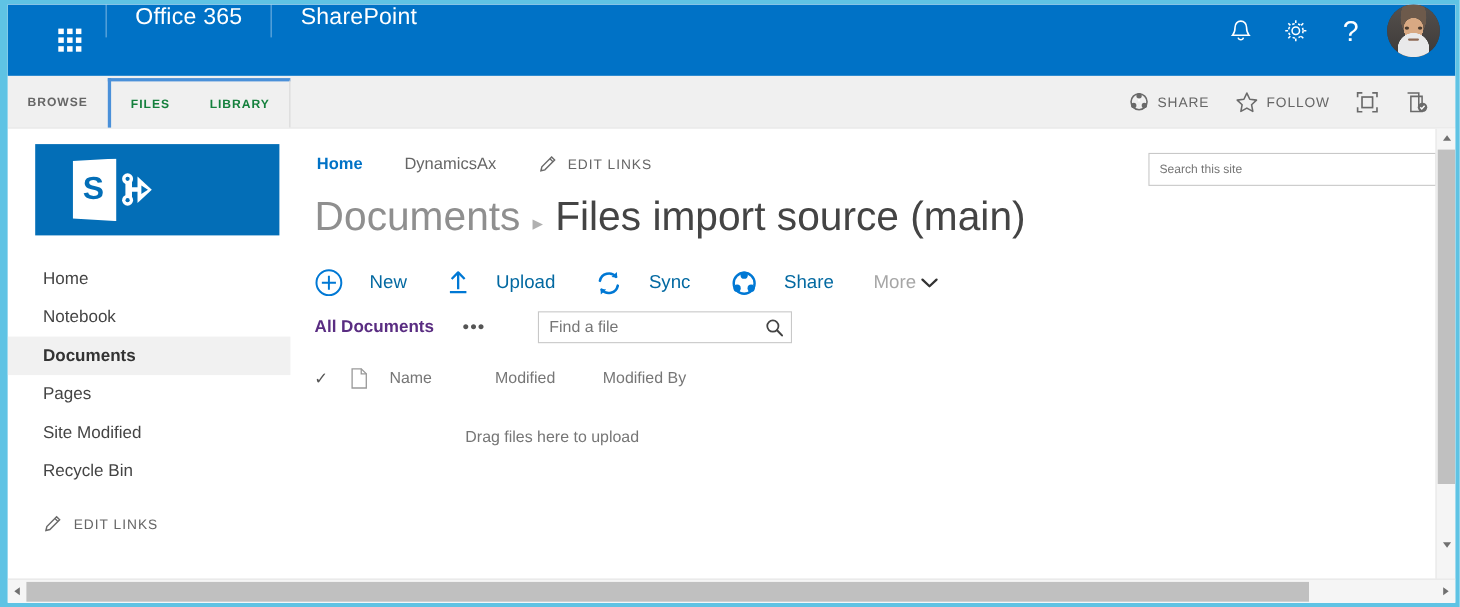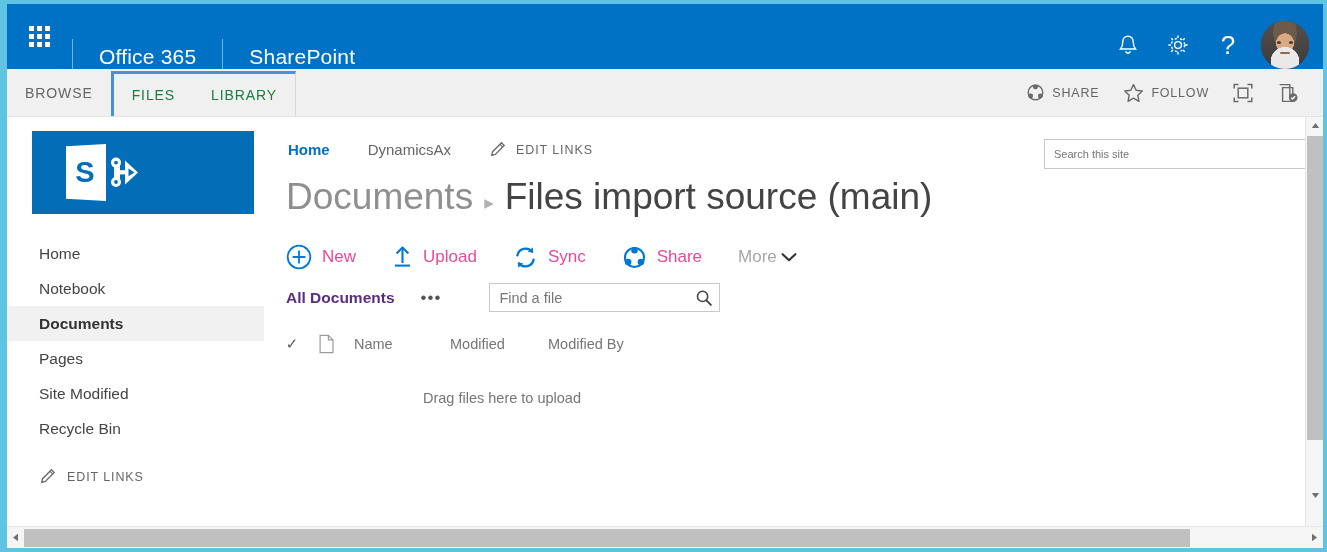--- a/index.html
+++ b/index.html
@@ -23,21 +23,21 @@
     width: 100%; height: 100%;
     background: #ffffff;
     overflow: hidden;
   }
 
   
   .suitebar {
     position: absolute; left: 0; top: 0;
     width: 100%; height: 65px;
     background: #0072c6;
-    display: flex; align-items: flex-end;
+    display: flex; align-items: flex-start; padding-left: 24px;
   }
   .waffle {
     width: 65px; height: 65px;
     display: flex; align-items: center; justify-content: center;
     cursor: pointer;
   }
   .waffle-grid {
     display: grid;
     grid-template-columns: repeat(3, 5px);
     grid-template-rows: repeat(3, 5px);
@@ -91,23 +91,24 @@
   .ribbon {
     position: absolute; left: 0; top: 65px;
     width: 100%; height: 48px;
     background: #f0f0f0;
     border-bottom: 1px solid #e4e4e4;
     display: flex; align-items: stretch;
   }
   .tab {
     display: flex; align-items: center;
     padding: 0 18px;
-    font-size: 14px; color: #666666;
+    font-size: 11px; color: #666666;
     letter-spacing: .9px; cursor: pointer;
     text-transform: uppercase;
+    font-weight: bold;
   }
   .tab-group {
     display: flex; align-items: stretch;
     background: #f0f0f0;
     border-left: 3px solid #4a90d9;
     border-top: 3px solid #4a90d9;
     border-right: 1px solid #d8d8d8;
     margin-top: 2px;
   }
   .tab-group .tab { color: #15803d; }
@@ -219,23 +220,23 @@
   .pagetitle .sep {
     color: #b0b0b0; font-size: 19px; padding: 0 11px;
   }
   .pagetitle .part2 { color: #444444; }
 
   .cmdbar {
     display: flex; align-items: center;
     padding: 26px 0 0 22px; gap: 0;
   }
   .cmd {
-    display: flex; align-items: center; gap: 10px;
+    display: flex; align-items: center; gap: 24px;
     margin-right: 36px; cursor: pointer;
-    font-size: 17px; color: #ec4899; white-space: nowrap;
+    font-size: 17px; color: #0369a1; white-space: nowrap;
   }
   .cmd svg { display: block; }
   .cmd.more { color: #a6a6a6; font-size: 17px; gap: 4px; margin-right: 0; }
 
   .viewbar {
     display: flex; align-items: center;
     padding: 13px 0 0 22px;
   }
   .viewname {
     font-size: 15.5px; font-weight: 700; color: #5a2d82;

